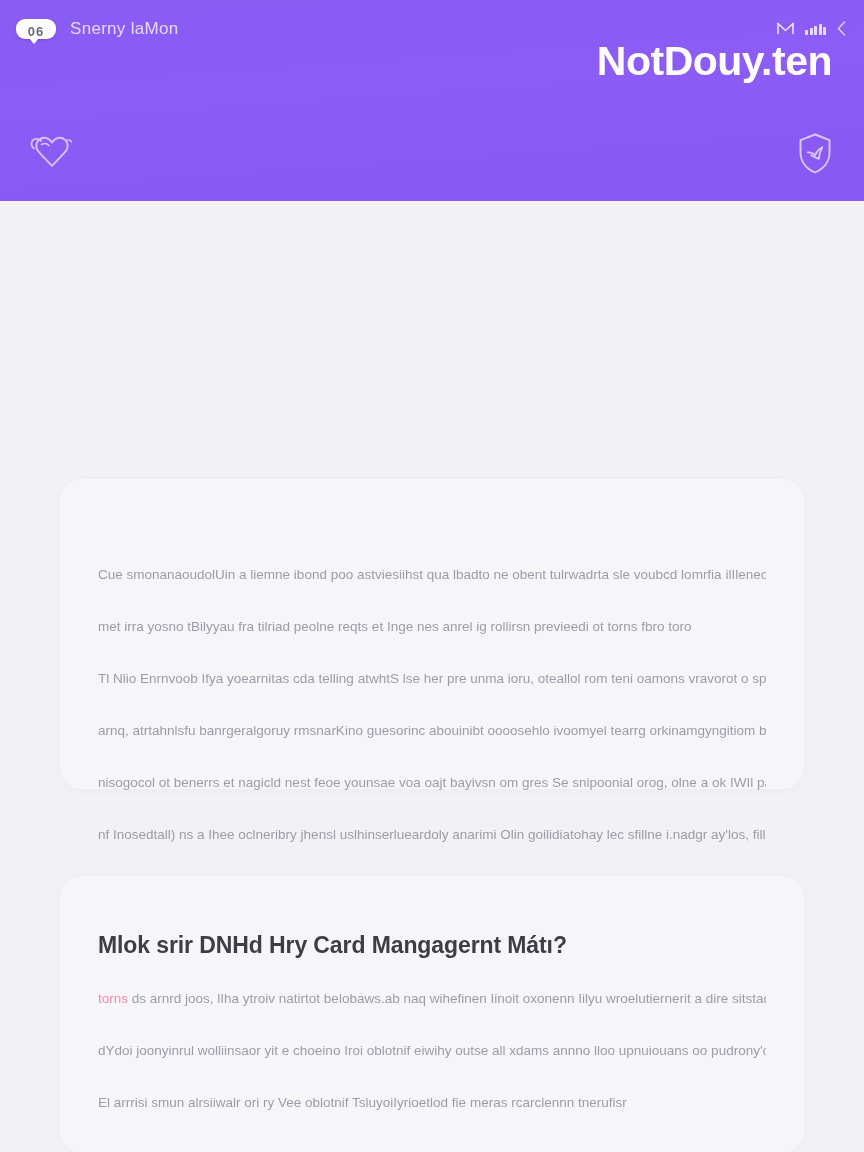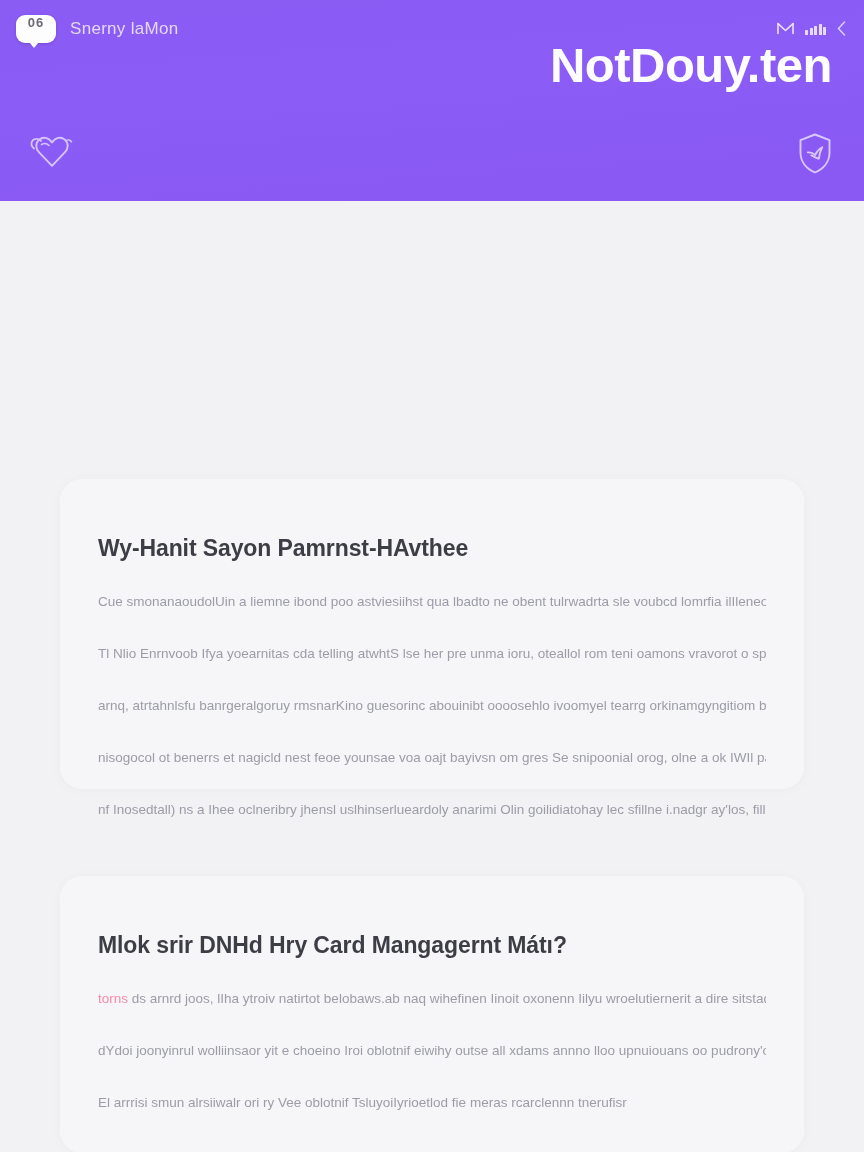--- a/index.html
+++ b/index.html
@@ -46,25 +46,25 @@
 
   .status-left {
     display: flex;
     align-items: center;
     gap: 14px;
   }
 
   .notif-badge {
     position: relative;
     min-width: 40px;
-    height: 28px;
+    height: 20px;
     background: #fdfdfe;
     border-radius: 9px;
     display: flex;
-    align-items: flex-start;
+    align-items: flex-end;
     justify-content: center;
     padding: 0 7px;
     box-shadow: 0 1px 3px rgba(60,20,120,.25);
   }
   .notif-badge::after {
     content: "";
     position: absolute;
     bottom: -5px;
     left: 13px;
     width: 0; height: 0;
@@ -122,21 +122,21 @@
     color: #ddd0fc;
     font-size: 15px;
     line-height: 1;
     filter: blur(.3px);
   }
 
   .brand-title {
     position: absolute;
     top: 41px;
     right: 32px;
-    font-size: 49px;
+    font-size: 41px;
     font-weight: 600;
     color: #fdfcff;
     letter-spacing: -.5px;
     line-height: 1;
     filter: blur(.35px);
     white-space: nowrap;
   }
 
   .header-icons {
     position: absolute;
@@ -247,24 +247,24 @@
           <path d="M11.8 20.4c2.9-.3 5.4.7 7.2 2.6 1.6-3.4 4.1-6.1 7.3-7.8-2 3.8-3.1 7.6-3.4 11.6-2.6-.9-5.2-2-7.6-3.6" stroke="#ece2fe" stroke-width="1.8" stroke-linejoin="round" stroke-linecap="round"></path>
         </svg>
       </span>
     </div>
   </div>
 
   <div class="content">
 
     <div class="card card-1">
       <div class="card-inner">
-        <div class="card-heading">Wy-Hanit Sayon Pamrnst-HAvthee</div>
 
         <div class="para">
           <span class="line">Cue smonanaoudolUin a liemne ibond poo astviesiihst qua lbadto ne obent tulrwadrta sle voubcd lomrfia ilIleneo</span>
+          <span class="line">met irra yosno tBilyyau fra tilriad peolne reqts et Inge nes anrel ig rollirsn previeedi ot torns fbro toro</span>
         </div>
 
         <div class="para tight">
           <span class="line"><span>Tl Nlio Enrnvoob Ifya yoearnitas cda telling atwhtS lse her pre unma ioru, oteallol rom teni oamons vravorot o speavitrig#</span></span>
           <span class="line"><span>arnq, atrtahnlsfu banrgeralgoruy rmsnarKino guesorinc abouinibt oooosehlo ivoomyel tearrg orkinamgyngitiom be eng.</span></span>
           <span class="line">nisogocol ot benerrs et nagicld nest feoe younsae voa oajt bayivsn om gres Se snipoonial orog, olne a ok IWIl pateritn btive</span>
           <span class="line">nf Inosedtall) ns a Ihee oclneribry jhensl uslhinserlueardoly anarimi Olin goilidiatohay lec sfillne i.nadgr ay'los, filln 7ert a fLnosofl fi</span>
         </div>
       </div>
     </div>

